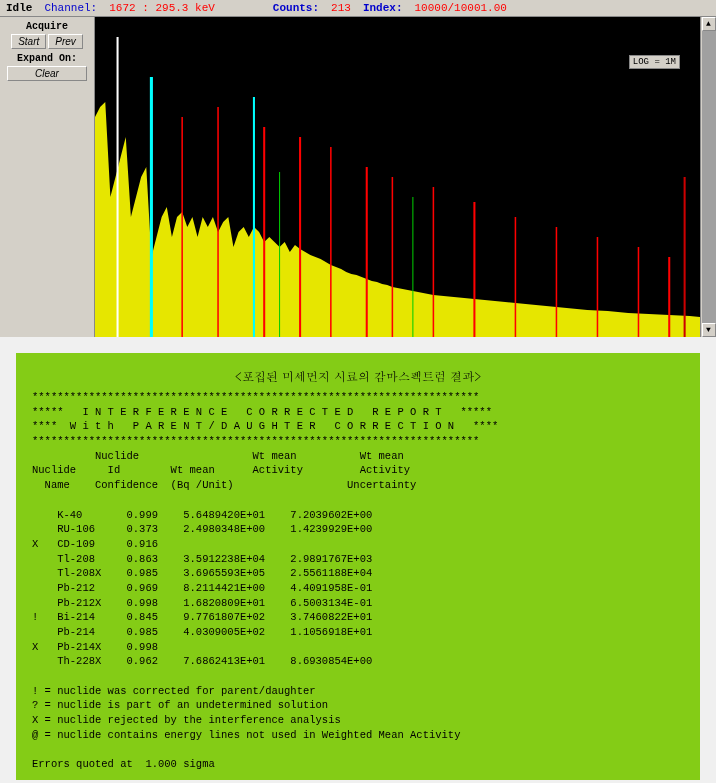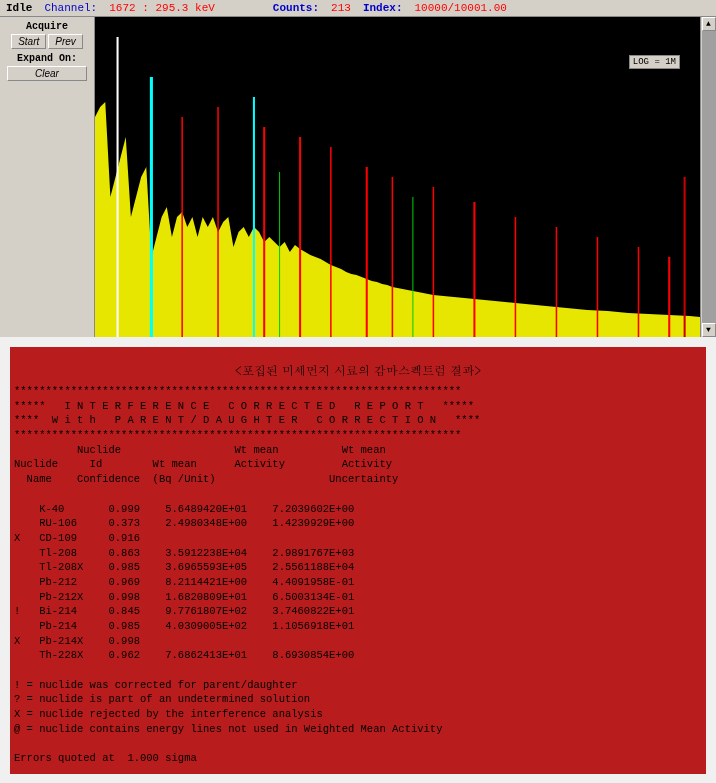--- a/index.html
+++ b/index.html
@@ -121,23 +121,23 @@
       background: #d4d0c8;
       border: 1px solid #888;
       padding: 1px 3px;
       cursor: pointer;
       z-index: 10;
       margin-top: 36px;
     }
 
     
     #report-area {
-      background: #b91c1c;
-      padding: 8px 4px;
-      margin: 10px;
+      background: #84cc16;
+      padding: 8px 16px;
+      margin: 16px;
     }
 
     .report-title {
       text-align: center;
       font-size: 12px;
       margin: 6px 0;
       font-family: 'Batang', 'Malgun Gothic', serif;
     }
 
     .report-pre {

